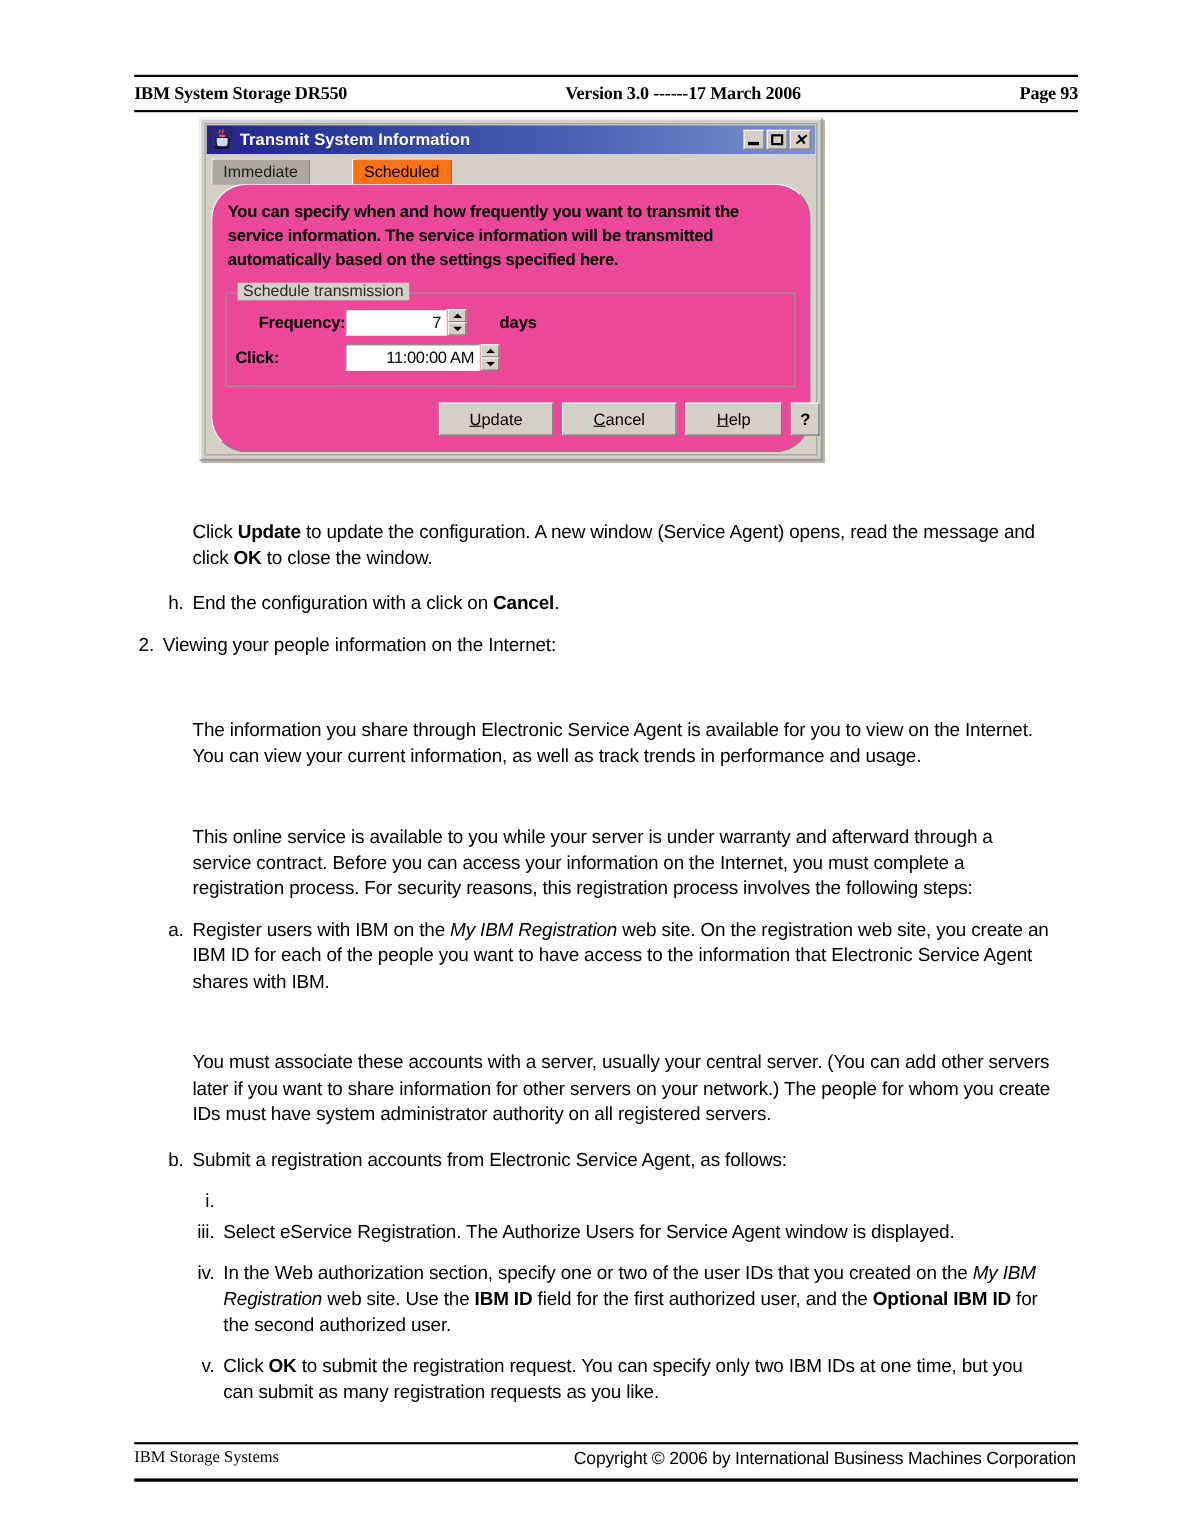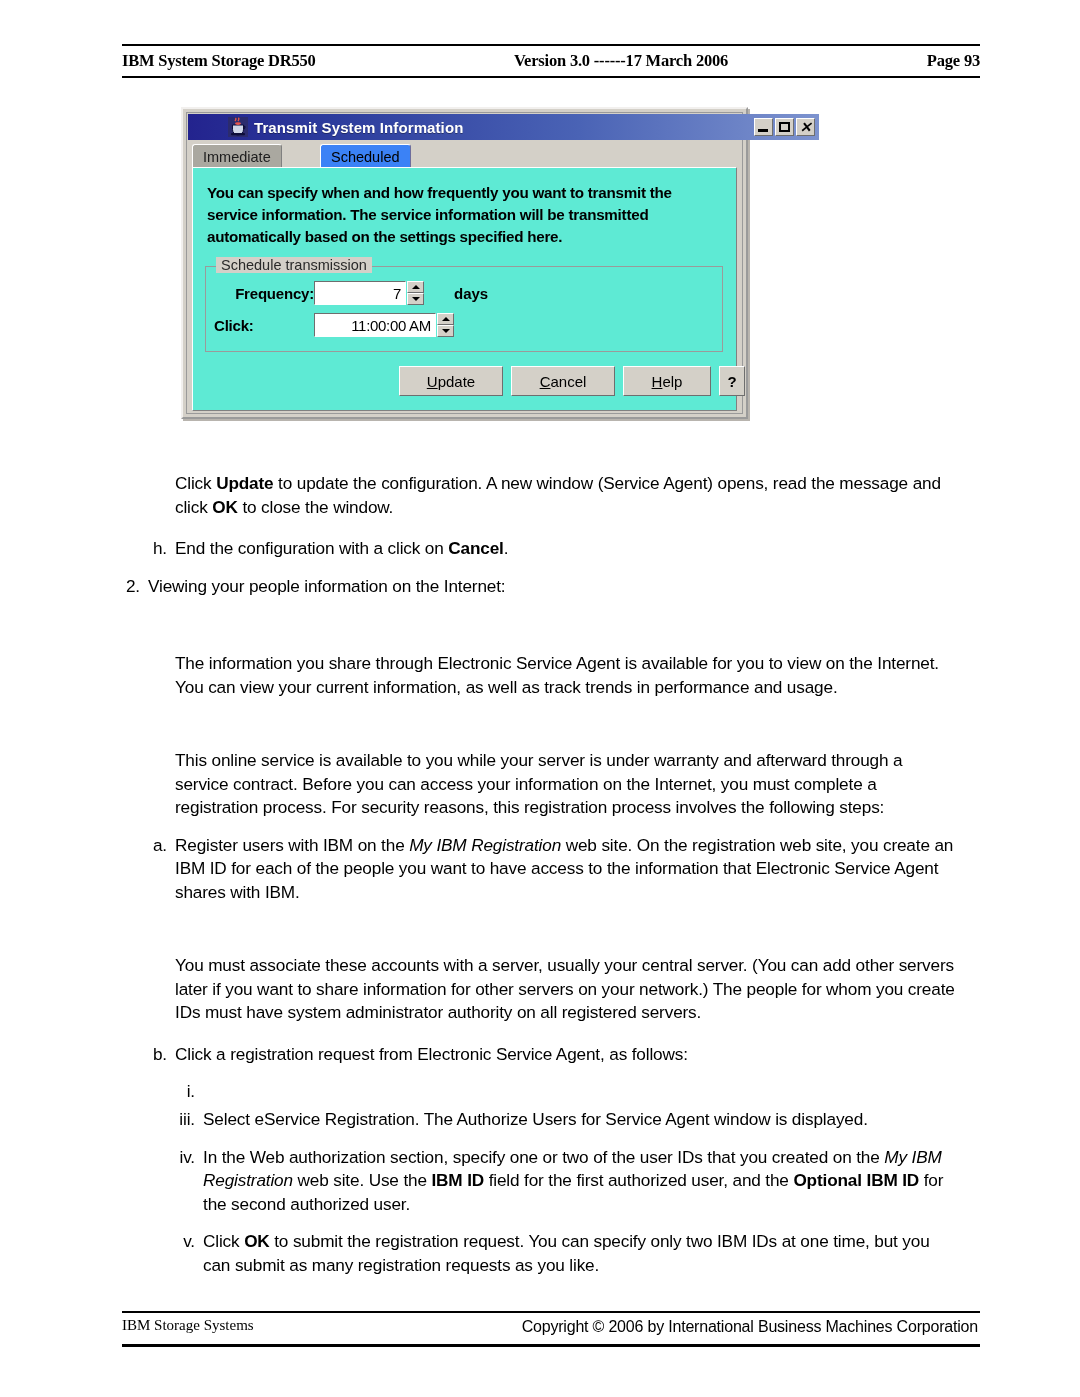--- a/index.html
+++ b/index.html
@@ -13,21 +13,21 @@
     position: relative;
     font-family: "Liberation Sans", sans-serif;
     color: #000000;
     overflow: hidden;
   }
 
   
   .page-header {
     position: absolute;
     left: 122px;
-    top: 44px;
+    top: 68px;
     width: 858px;
     height: 34px;
   }
   .page-header .hdr-rule-top {
     position: absolute;
     left: 0; top: 0;
     width: 100%;
     height: 2px;
     background: #000;
   }
@@ -76,27 +76,26 @@
     height: 302px;
     background: #d4d0c8;
     border: 1px solid #9a9a9a;
     box-sizing: border-box;
   }
 
   
   .titlebar {
     position: absolute;
     left: 1px; top: 1px;
-    width: 631px;
+    width: 553px;
     height: 26px;
     background: linear-gradient(to right, #23238e 0%, #2c3b9c 22%, #4a63b5 62%, #7d93cf 100%);
     display: flex;
     align-items: center;
     box-sizing: border-box;
-    padding-left: 36px;
   }
   .title-icon {
     width: 20px; height: 20px;
     margin-left: 4px;
     margin-right: 6px;
     position: relative;
     flex: none;
   }
   .title-text {
     color: #ffffff;
@@ -170,38 +169,39 @@
     border-right: 1px solid #808080;
     border-radius: 3px 3px 0 0;
   }
   .tab-unselected {
     left: 0px;
     background: #aaa8a0;
     color: #1d1d1d;
   }
   .tab-selected {
     left: 128px;
-    background: #3b82f6;
+    background: #f97316;
     border-top: 1px solid #ffffff;
     border-left: 1px solid #ffffff;
     border-right: 1px solid #6d6d9c;
   }
 
   
   .dlg-panel {
     position: absolute;
     left: 5px; top: 54px;
     width: 545px;
     height: 244px;
-    background: #5eead4;
+    background: #ec4899;
     border-top: 1px solid #ffffff;
     border-left: 1px solid #ffffff;
     border-right: 1px solid #808080;
     border-bottom: 1px solid #808080;
     box-sizing: border-box;
+    border-radius: 32px;
   }
   .dlg-desc {
     position: absolute;
     left: 14px; top: 14px;
     width: 512px;
     font-family: "Liberation Sans", sans-serif;
     font-weight: bold;
     font-size: 15.2px;
     line-height: 22px;
     color: #000;
@@ -538,21 +538,21 @@
   <div class="sp-14"></div>
 
   <div class="para lvl-a"><span class="marker">a.</span><span>Register users with IBM on the </span><span class="ital">My IBM Registration</span><span> web site. On the registration web site, you create an IBM ID for each of the people you want to have access to the information that Electronic Service Agent shares with IBM.</span></div>
 
   <div class="sp-18"></div>
 
   <div class="para lvl-plain">You must associate these accounts with a server, usually your central server. (You can add other servers later if you want to share information for other servers on your network.) The people for whom you create IDs must have system administrator authority on all registered servers.</div>
 
   <div class="sp-18"></div>
 
-  <div class="para lvl-a"><span class="marker">b.</span><span>Click a registration request from Electronic Service Agent, as follows:</span></div>
+  <div class="para lvl-a"><span class="marker">b.</span><span>Submit a registration accounts from Electronic Service Agent, as follows:</span></div>
 
   <div class="sp-14"></div>
 
   <div class="para lvl-rom"><span class="marker">i.</span></div>
 
   <div class="sp-14"></div>
 
 
   <div class="sp-14"></div>
 

